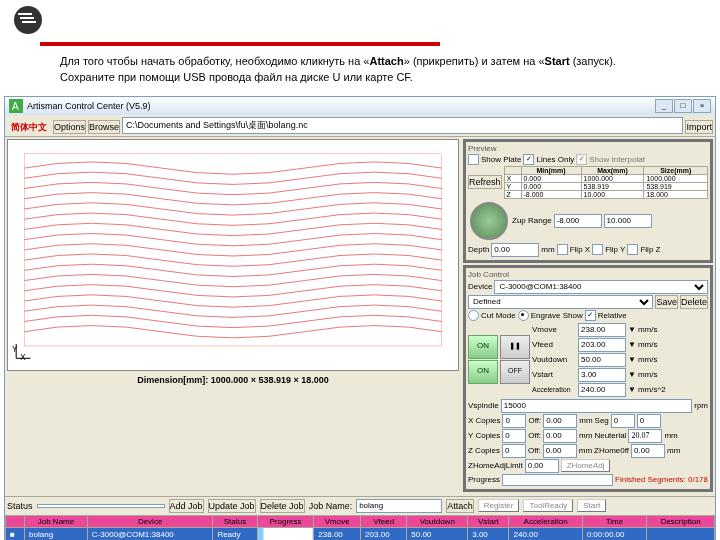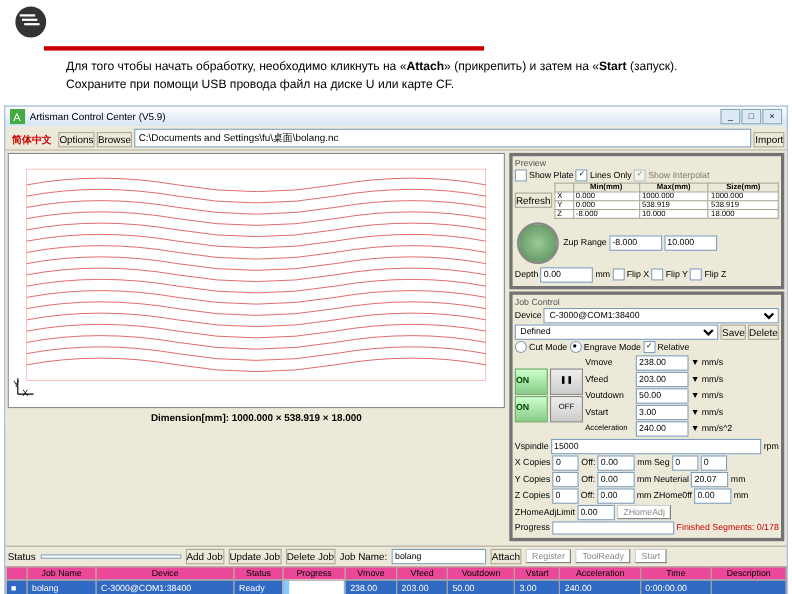--- a/index.html
+++ b/index.html
@@ -27,21 +27,21 @@
 .grp-t{font-size:8px;color:#555;margin-bottom:1px}
 .row{display:flex;align-items:center;gap:2px;margin:1px 0}
 .cb{width:9px;height:9px;border:1px solid #7f9db9;background:#fff;display:inline-block;text-align:center;line-height:8px;font-size:7px}
 .tbl{border-collapse:collapse;font-size:7px;width:100%}
 .tbl td,.tbl th{border:1px solid #aca899;padding:0 2px;background:#fff}
 .tbl th{background:#ece9d8}
 .inp{border:1px solid #7f9db9;background:#fff;padding:0 2px;font-size:8px;height:12px;width:42px}
 .sel{border:1px solid #7f9db9;background:#fff;font-size:8px;height:14px}
 .rad{width:9px;height:9px;border:1px solid #7f9db9;border-radius:50%;background:#fff;display:inline-block}
 .rad.on::after{content:"";display:block;width:3px;height:3px;background:#000;border-radius:50%;margin:2px}
-.onbtn{width:28px;height:22px;border:1px solid #6a6;background:linear-gradient(#cfc,#8c8);font-size:8px;font-weight:bold;line-height:20px;color:#040}
+.onbtn{width:28px;height:22px;border:1px solid #6a6;background:linear-gradient(#cfc,#8c8);font-size:8px;font-weight:normal;text-align:center;line-height:20px;color:#040}
 .offbtn{width:28px;height:22px;border:1px solid #888;background:linear-gradient(#eee,#ccc);font-size:7px;text-align:center;line-height:20px}
 .prog{border:1px solid #7f9db9;background:#fff;height:10px;flex:1}
 .jog{width:34px;height:34px;border:2px solid #888;border-radius:50%;background:radial-gradient(#9c9,#585);margin:2px}
 .dim{text-align:center;font-size:9px;font-weight:bold;padding:2px;background:#ece9d8}
 .statbar{display:flex;gap:4px;padding:2px;background:#ece9d8;border-top:1px solid #aca899;align-items:center}
 .jobtbl{width:100%;border-collapse:collapse;font-size:8px}
 .jobtbl th{background:#ec4899;border:1px solid #aca899;padding:1px 4px;font-weight:normal}
 .jobtbl td{border:1px solid #aca899;padding:1px 4px;background:#fff}
 .jobtbl tr.sel td{background:#316ac5;color:#fff}
 .pcell{background:linear-gradient(90deg,#8cf 10%,#fff 10%)!important}
@@ -183,21 +183,21 @@
           </div>
         <div class="row">
             <select class="sel" style="flex:1"><option>Defined</option></select>
             <span class="btn">Save</span>
             <span class="btn">Delete</span>
           </div>
         <div class="row">
           <span class="rad"></span>
             <span>Cut Mode</span>
           <span class="rad on"></span>
-            <span>Engrave Mode</span>
+            <span>Engrave Show</span>
           <span class="cb">✓</span>
             <span>Relative</span>
         </div>
         <div class="row">
           <div>
             <div class="row">
                 <div class="onbtn">ON</div>
                 <div class="offbtn">❚❚</div>
               </div>
             <div class="row">
@@ -253,21 +253,21 @@
             <input class="inp" style="width: 18px;" value="0">
             <input class="inp" style="width: 18px;" value="0">
           </div>
         <div class="row">
             <span>Y Copies</span>
             <input class="inp" style="width: 18px;" value="0">
             <span>Off:</span>
             <input class="inp" style="width: 28px;" value="0.00">
             <span>mm</span>
             <span>Neuterial</span>
-            <input class="inp" style="width: 28px;" value="20.07">
+            <input class="inp" style="width: 28px; font-family: Liberation Serif, serif;" value="20.07">
             <span>mm</span>
           </div>
         <div class="row">
             <span>Z Copies</span>
             <input class="inp" style="width: 18px;" value="0">
             <span>Off:</span>
             <input class="inp" style="width: 28px;" value="0.00">
             <span>mm</span>
             <span>ZHome0ff</span>
             <input class="inp" style="width: 28px;" value="0.00">

